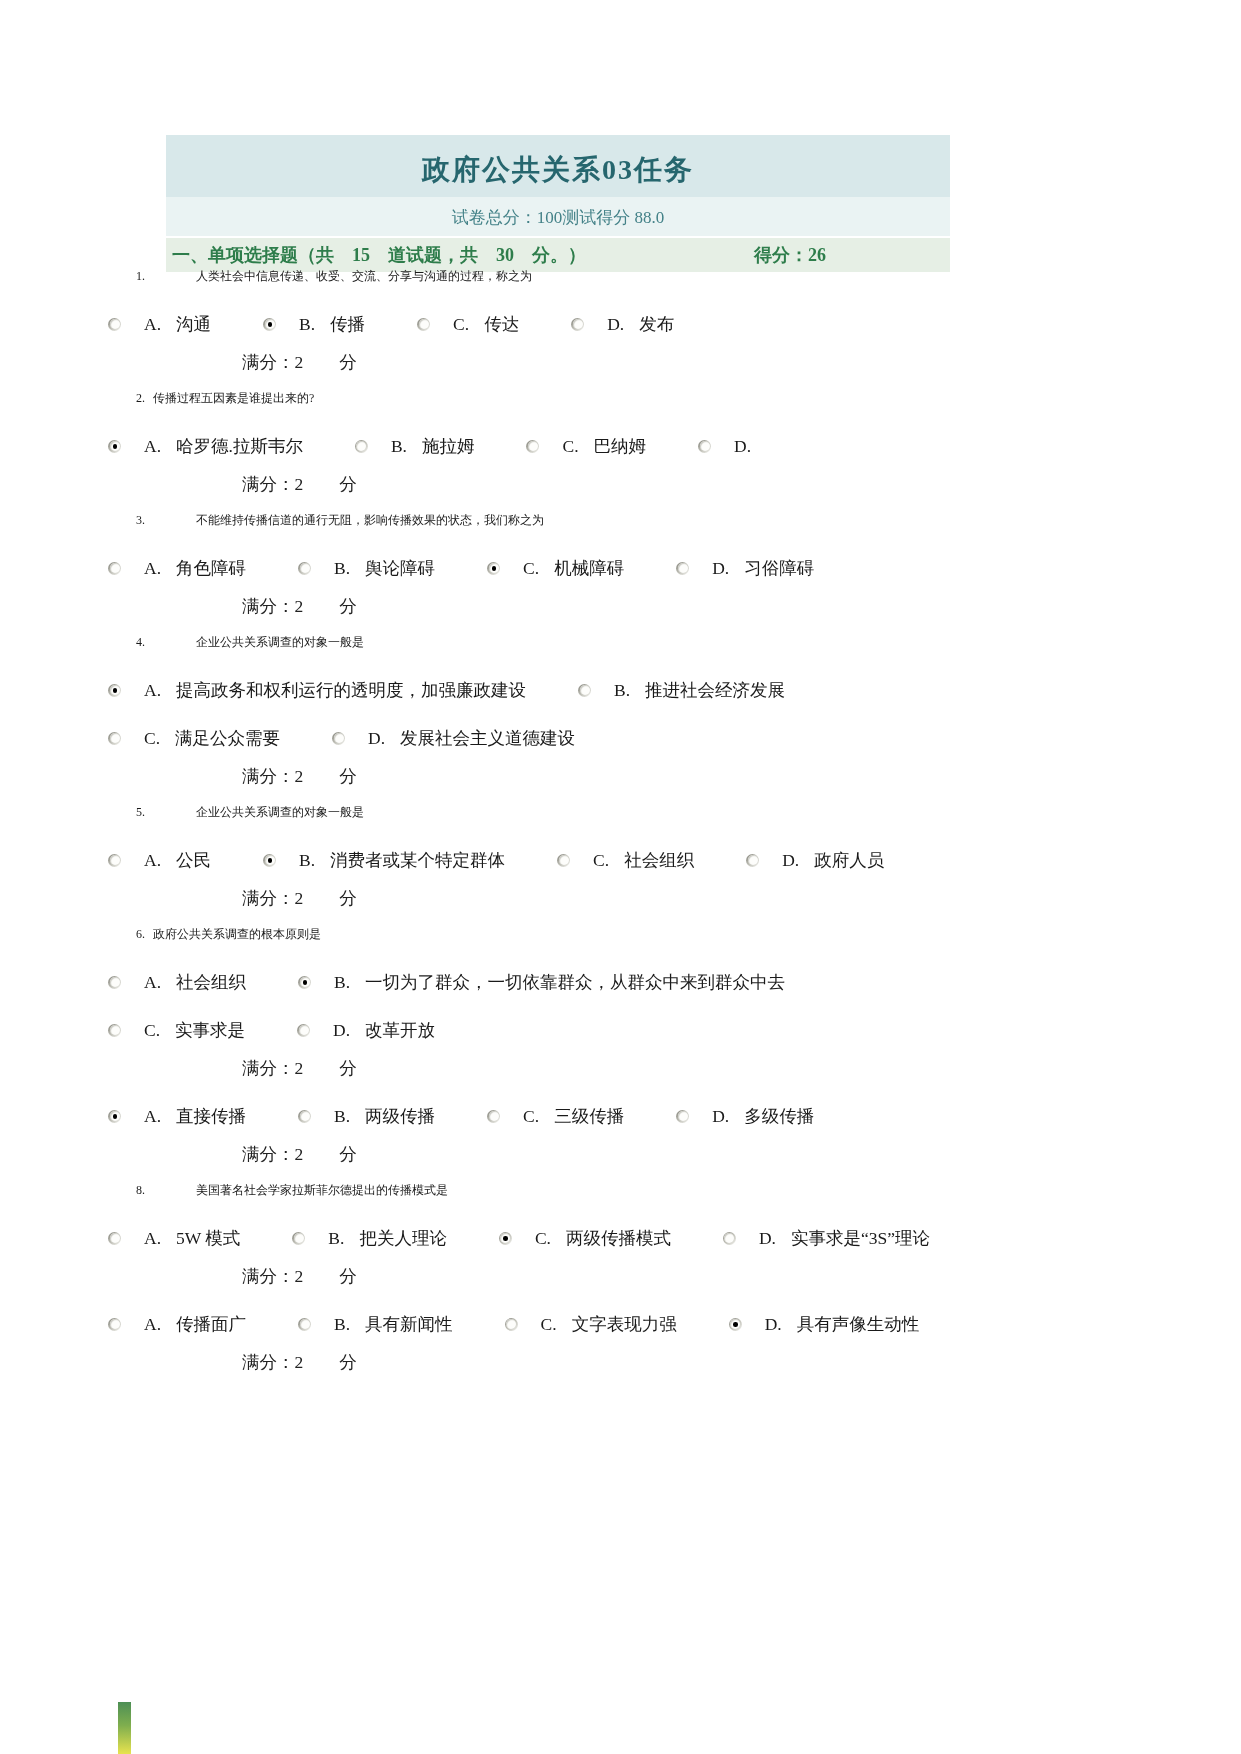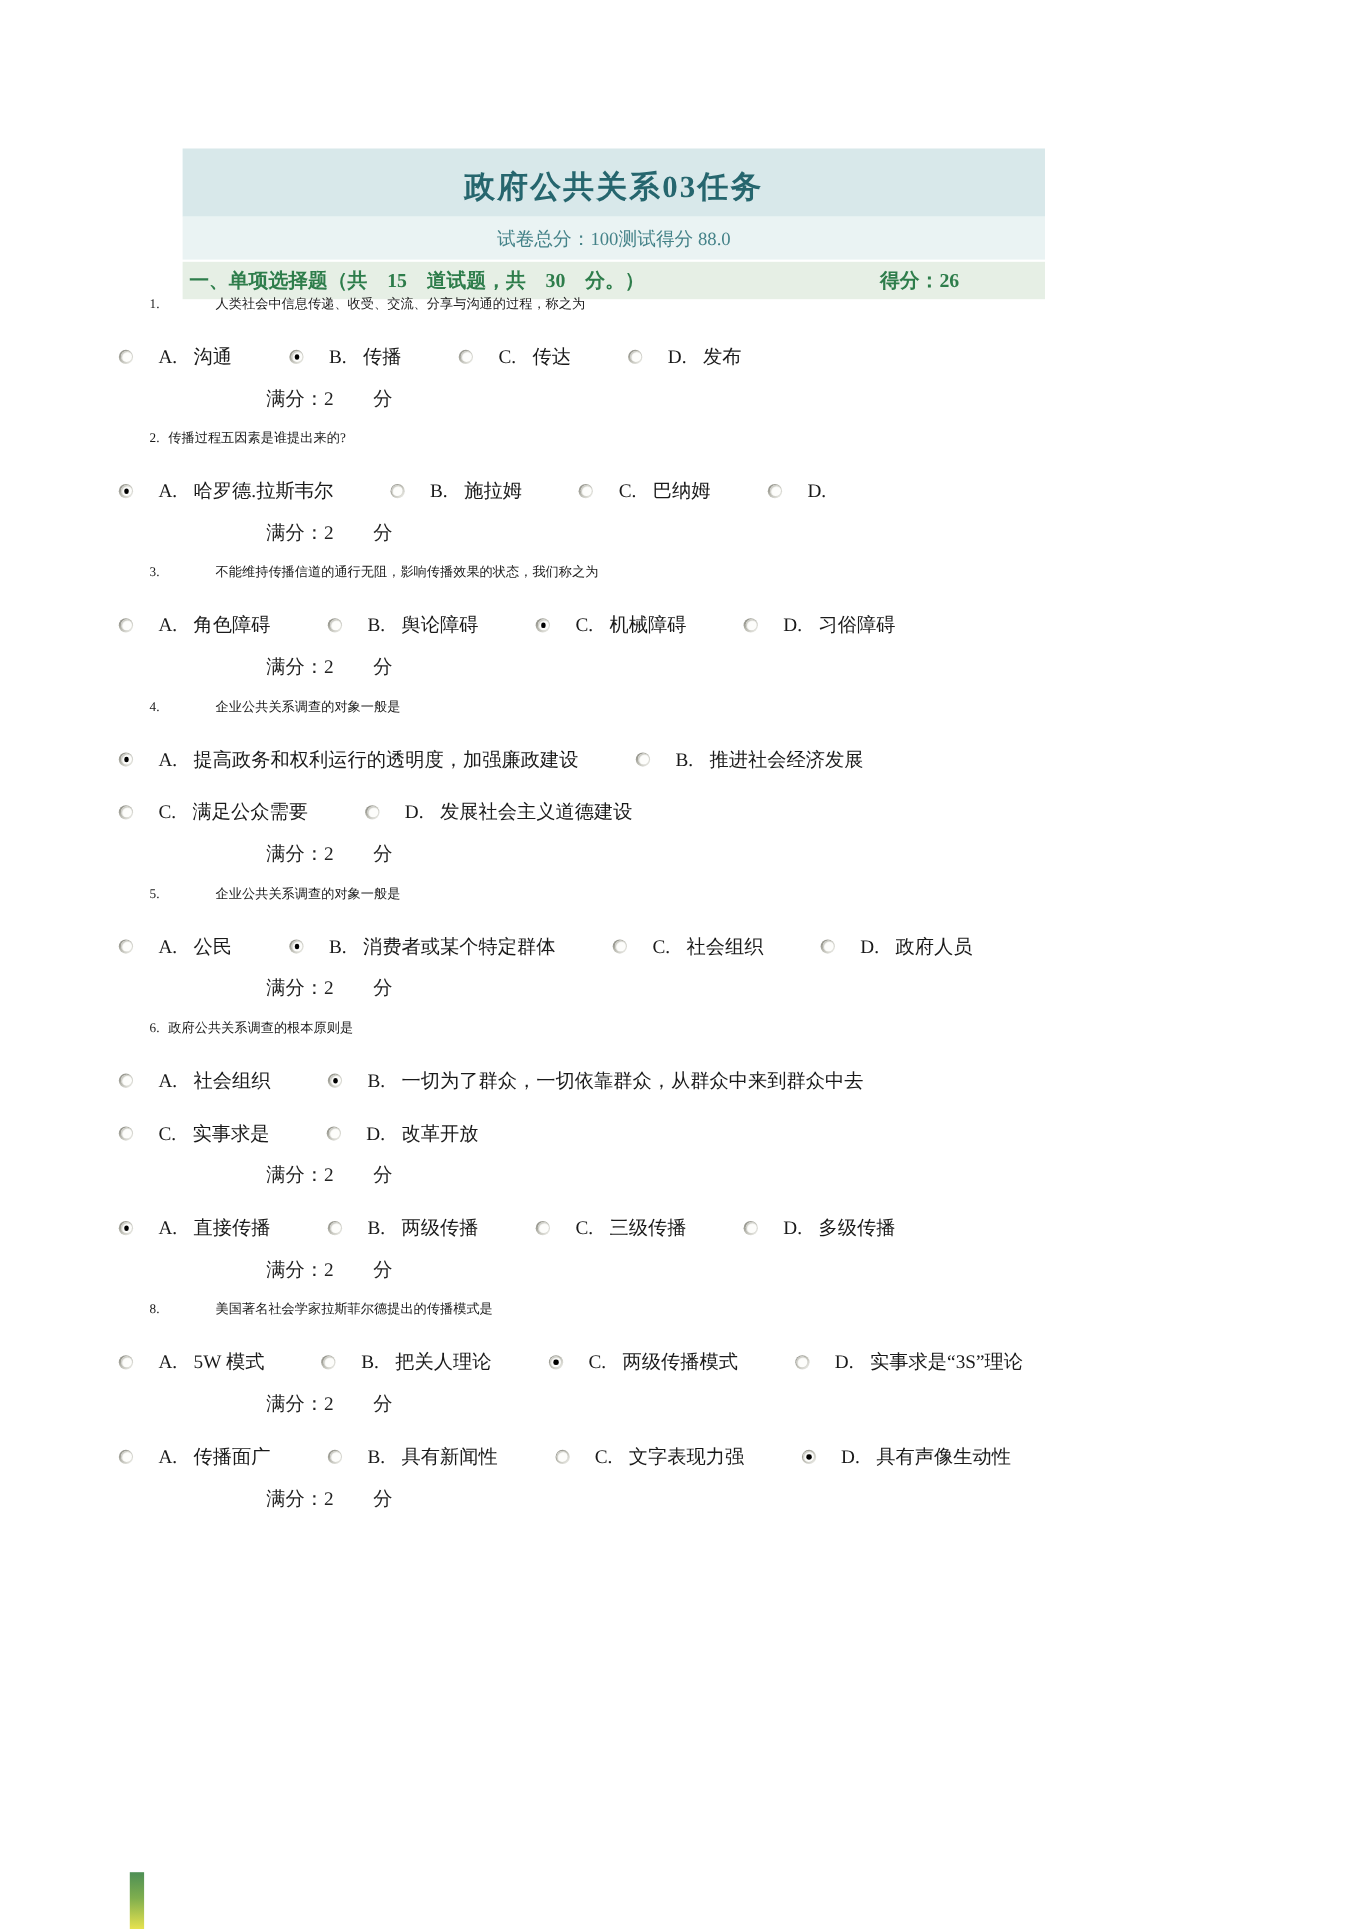--- a/index.html
+++ b/index.html
@@ -18,21 +18,21 @@
   }
   .subtitle-row {
     background: #eaf3f3; display: flex; justify-content: center;
     padding: 9px 0 7px; font-size: 17px; color: #448288;
   }
   .section-bar {
     background: #e6efe5; display: flex; align-items: flex-start;
     padding: 5px 8px 5px 6px; margin-top: 2px;
     font-size: 18px; font-weight: bold; color: #2e7d4b;
   }
-  .section-score { margin-left: auto; margin-right: 70px; }
+  .section-score { margin-left: auto; margin-right: 116px; }
   .questions { position: absolute; left: 100px; top: 252px; width: 940px; }
   .question-block { margin-bottom: 10px; }
   .q-line { margin-top: 12px; padding-left: 36px; font-size: 12px; line-height: 24px; }
   .q-num { display: inline-block; width: 60px; }
   .q-num.inline { width: auto; margin-right: 8px; }
   .opt-row {
     margin-top: 24px; padding-left: 8px;
     display: flex; align-items: center; column-gap: 52px;
   }
   .opt { display: inline-flex; align-items: center; font-size: 17.5px; }

